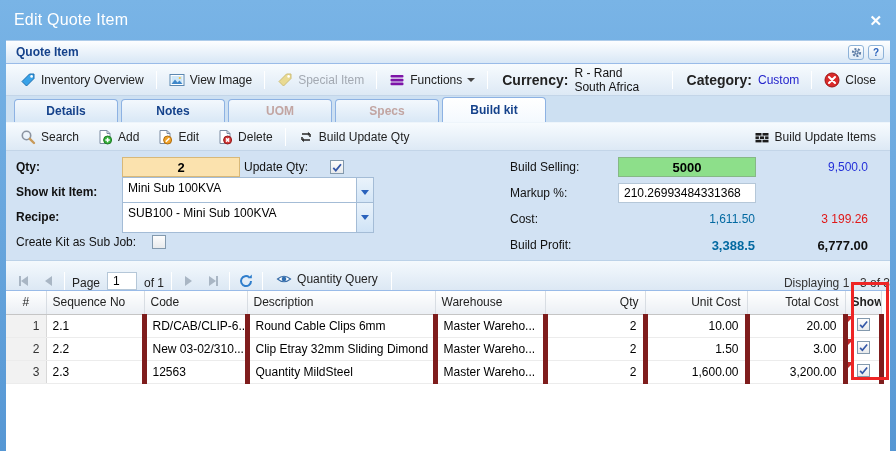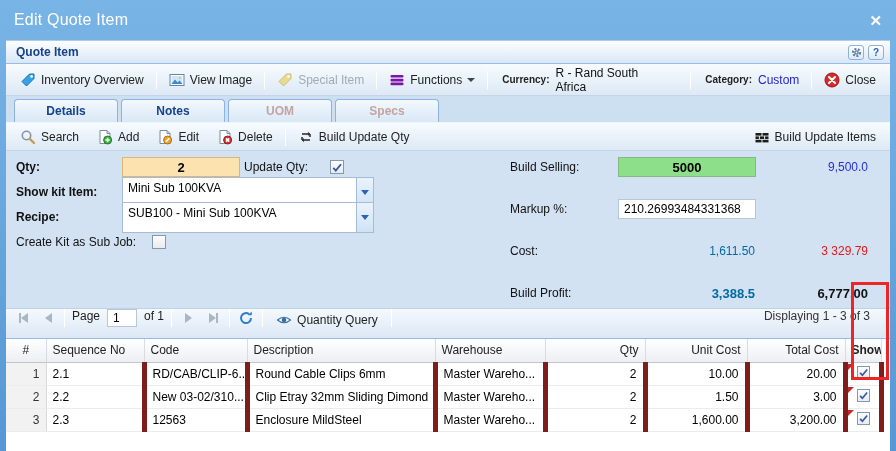--- a/index.html
+++ b/index.html
@@ -34,21 +34,21 @@
     display:flex; align-items:center; gap:6px; padding:0 8px;
     background:linear-gradient(#f7fbfe,#dde9f5);
     border-bottom:1px solid #c3d5e8;
   }
   .toolbar1 { height:32px; flex:0 0 32px; }
   .toolbar2 { height:28px; flex:0 0 28px; }
   .tbtn { display:flex; align-items:center; gap:5px; padding:3px 6px; border-radius:3px;
     font-size:12px; color:#222; cursor:pointer; white-space:nowrap; }
   .tbtn.disabled { color:#a3a9b2; cursor:default; }
   .tsep { width:1px; height:18px; background:#c0cfdf; border-right:1px solid #ffffff; }
-  .tlabel { font-size:10px; color:#222; font-weight:bold; }
+  .tlabel { font-size:14px; color:#222; font-weight:bold; }
   .tvalue { font-size:12px; color:#111; }
   .tlink { font-size:12px; color:#2424cc; cursor:pointer; }
   .caret-down { width:0; height:0; border-left:4px solid transparent; border-right:4px solid transparent; border-top:4px solid #444; display:inline-block; }
   .spacer { flex:1; }
   
   .tabstrip {
     height:27px; flex:0 0 27px; background:#cde0f2; display:flex; align-items:flex-end;
     padding:2px 0 0 8px; gap:3px; border-bottom:1px solid #eef5fb;
   }
   .tab {
@@ -58,21 +58,21 @@
     background:linear-gradient(#f3f8fd,#d9e8f6);
   }
   .tab.disabled { color:#c2a5a2; cursor:default; }
   .tab.active { background:linear-gradient(#ffffff,#f4f9fe); height:25px; line-height:25px; }
   
   .formpanel {
     flex:0 0 106px; background:#d2e2f3; display:flex; padding:5px 8px 4px 10px;
     border-bottom:1px solid #bcd2e8;
   }
   .fcol-left { width:442px; display:flex; flex-direction:column; gap:3px; }
-  .fcol-right { flex:1; display:flex; flex-direction:column; gap:20px; padding-left:52px;justify-content:space-between; }
+  .fcol-right { flex:1; display:flex; flex-direction:column; gap:4px; padding-left:52px;justify-content:space-between; }
   .frow { display:flex; align-items:center; height:22px; }
   .flabel { font-size:12px; color:#111; }
   .flabel.w100 { width:106px;font-weight:bold; }
   .flabel.w110 { width:108px; }
   .input {
     height:20px; border:1px solid #b5c7d8; background:#fff; font-size:12px;
     font-family:"Liberation Sans", sans-serif; padding:0 5px; outline:none;
   }
   .qty-input { width:118px; background:#fbe2ae; border:1px solid #d8b878; text-align:center; font-weight:bold; font-size:13px; }
   .sell-input { width:138px; background:#8ddf8a; border:1px solid #86b886; text-align:center; font-weight:bold; font-size:13px; }
@@ -83,21 +83,21 @@
   .combo .cbtn .arrow { width:0; height:0; border-left:4px solid transparent; border-right:4px solid transparent; border-top:5px solid #2a62bc; }
   .checkbox { width:14px; height:14px; border:1px solid #8399ad; background:linear-gradient(#fdfdfd,#e8eaec); display:inline-flex; align-items:center; justify-content:center; cursor:pointer; }
   .vcell { width:140px; text-align:right; font-size:12px; color:#0369a1; padding-right:3px; }
   .vcell.bold { font-weight:bold; font-size:13px; }
   .altcell { flex:1; text-align:right; font-size:12px; padding-right:14px; }
   .altcell.blue { color:#2430d8; }
   .altcell.red { color:#e01818; }
   .altcell.bold { font-weight:bold; font-size:13px; color:#111; }
   
   .pagerbar {
-    flex:0 0 30px; display:flex; align-items:flex-start; gap:7px; padding:0 20px 0 8px;
+    flex:0 0 30px; display:flex; align-items:flex-end; gap:7px; padding:0 0 0 8px;
     background:linear-gradient(#f4f9fd,#dce8f4);
     border-bottom:1px solid #99bbe8;
   }
   .pgbtn { display:flex; align-items:center; justify-content:center; width:18px; height:18px; cursor:default; }
   .tri-l { width:0; height:0; border-top:5px solid transparent; border-bottom:5px solid transparent; border-right:7px solid #a9b6c4; }
   .tri-r { width:0; height:0; border-top:5px solid transparent; border-bottom:5px solid transparent; border-left:7px solid #a9b6c4; }
   .bar-v { width:2px; height:10px; background:#a9b6c4; }
   .pg-label { font-size:12px; color:#222; }
   .page-input { width:30px; height:18px; text-align:left; }
   .pg-right { margin-left:auto; font-size:12px; color:#333; }
@@ -203,20 +203,21 @@
           </svg>
         <span>Close</span>
       </span>
     </div>
 
     <div class="tabstrip">
       <div class="tab">Details</div>
       <div class="tab">Notes</div>
       <div class="tab disabled">UOM</div>
       <div class="tab disabled">Specs</div>
+      <div class="tab active">Build kit</div>
     </div>
 
     <div class="toolbar toolbar2">
       <span class="tbtn">
         <svg class="icon16" viewBox="0 0 16 16">
             <circle cx="6.5" cy="6.5" r="4.2" fill="none" stroke="#8a93a0" stroke-width="1.6"></circle>
             <line x1="9.8" y1="9.8" x2="14" y2="14" stroke="#c89a5a" stroke-width="2.4" stroke-linecap="round"></line>
           </svg>
         <span>Search</span>
       </span>
@@ -315,21 +316,21 @@
           <span class="altcell blue">9,500.0</span>
         </div>
         <div class="frow">
           <span class="flabel w110">Markup %:</span>
           <input class="input markup-input" readonly="" value="210.26993484331368" style="">
           <span class="altcell"></span>
         </div>
         <div class="frow">
           <span class="flabel w110">Cost:</span>
           <span class="vcell">1,611.50</span>
-          <span class="altcell red">3 329.79</span>
+          <span class="altcell red">3 199.26</span>
         </div>
         <div class="frow">
           <span class="flabel w110">Build Profit:</span>
           <span class="vcell bold">3,388.5</span>
           <span class="altcell bold">6,777.00</span>
         </div>
       </div>
     </div>
 
     <div class="pagerbar">
@@ -429,21 +430,21 @@
                   <svg class="icon13" viewBox="0 0 13 13">
                     <polyline points="2.5,7 5.2,9.8 10.8,3" fill="none" stroke="#3558a8" stroke-width="2"></polyline>
                   </svg>
                 </span>
             </td>
           </tr>
           <tr>
             <td class="rownum">3</td>
             <td>2.3</td>
             <td>12563</td>
-            <td>Enclosure MildSteel</td>
+            <td>Quantity MildSteel</td>
             <td>Master Wareho...</td>
             <td class="r">2</td>
             <td class="r">1,600.00</td>
             <td class="r">3,200.00</td>
             <td class="showcell"><span class="dirty"></span>
               <span class="checkbox" style="width:13px;height:13px">
                   <svg class="icon13" viewBox="0 0 13 13">
                     <polyline points="2.5,7 5.2,9.8 10.8,3" fill="none" stroke="#3558a8" stroke-width="2"></polyline>
                   </svg>
                 </span>

